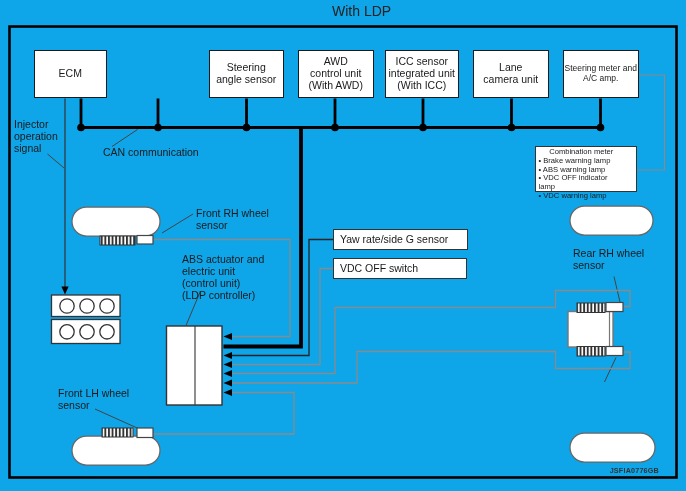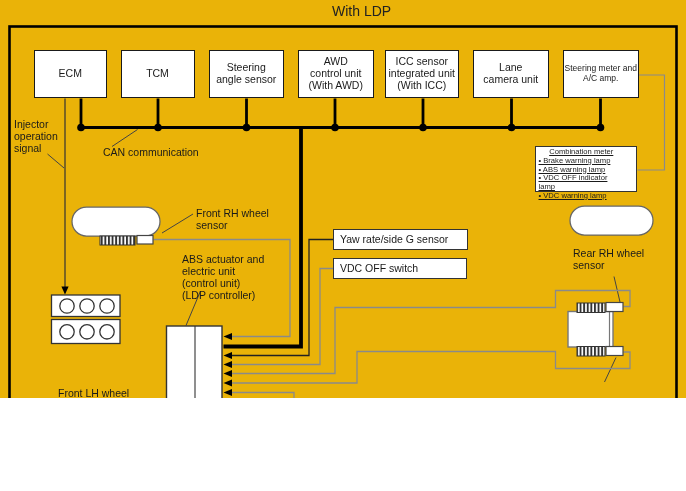--- a/index.html
+++ b/index.html
@@ -1,35 +1,35 @@
 <!DOCTYPE html>
 <html><head>
 <meta charset="utf-8">
 <style>
   html,body{margin:0;padding:0;background:#fff;}
   .stage{
-    position:relative;width:686px;height:398px;background:#eab308;overflow:hidden;
+    position:relative;width:686px;height:491px;background:#0ea5e9;overflow:hidden;
     font-family:"Liberation Sans", sans-serif;color:#1a1a1a;
   }
   .abs{position:absolute;}
   .title{font-size:14px;color:#222;white-space:pre;}
   .node{
     position:absolute;background:#fff;border:1.4px solid #1a1a1a;
     display:flex;align-items:center;justify-content:center;text-align:center;
     font-size:10.5px;line-height:1.14;white-space:pre-line;box-sizing:border-box;
   }
   .node.small{font-size:8.5px;}
   .lbl{position:absolute;font-size:10.5px;line-height:1.13;white-space:pre-line;}
   .sbox{
     position:absolute;background:#fff;border:1.3px solid #333;box-sizing:border-box;
     display:flex;align-items:center;font-size:10.5px;padding-left:6px;white-space:pre;
   }
   .cm{
     position:absolute;background:#fff;border:1.2px solid #333;box-sizing:border-box;
-    font-size:7.6px;line-height:1.16;padding:1px 12px 0 3px;text-decoration:underline;
+    font-size:7.6px;line-height:1.16;padding:1px 12px 0 3px;
   }
   .cm-title{text-align:center;}
   .cm-item{text-align:left;}
   .wm{position:absolute;font-size:7.2px;font-weight:bold;color:#333;letter-spacing:0.2px;text-align:right;}
   svg{position:absolute;left:0;top:0;}
 </style>
 </head>
 <body>
 
 <div class="stage">
@@ -138,21 +138,20 @@
 
     <g fill="#fff" stroke="#444" stroke-width="1.2">
       <rect x="137" y="235.5" width="16" height="8.5"></rect>
       <rect x="137" y="428" width="16" height="9.5"></rect>
       <rect x="606" y="302.5" width="17" height="9"></rect>
       <rect x="606" y="346.5" width="17" height="9"></rect>
     </g>
   </svg>
 
   <div class="node" style="left:34px;top:50px;width:72.5px;height:48px;">ECM</div>
-  <div class="node" style="left:120.5px;top:50px;width:74px;height:48px;">TCM</div>
   <div class="node" style="left:209px;top:50px;width:74.5px;height:48px;">Steering
 angle sensor</div>
   <div class="node" style="left:298px;top:50px;width:75.5px;height:48px;">AWD
 control unit
 (With AWD)</div>
   <div class="node" style="left:385px;top:50px;width:73.5px;height:48px;">ICC sensor
 integrated unit
 (With ICC)</div>
   <div class="node" style="left:473px;top:50px;width:75.5px;height:48px;">Lane
 camera unit</div>

